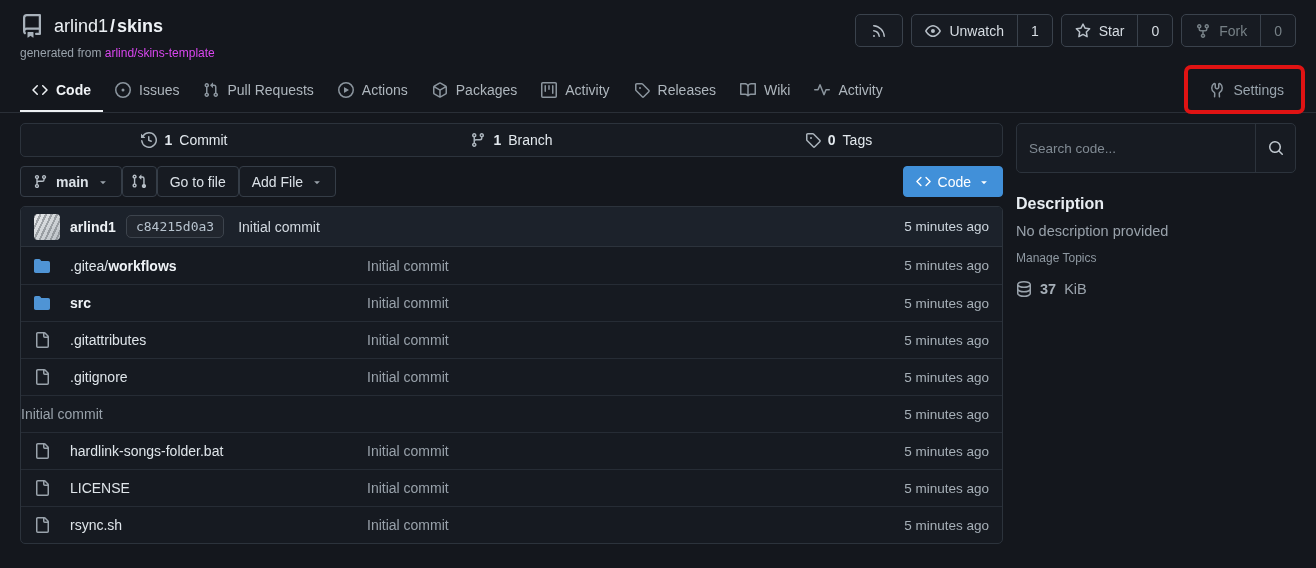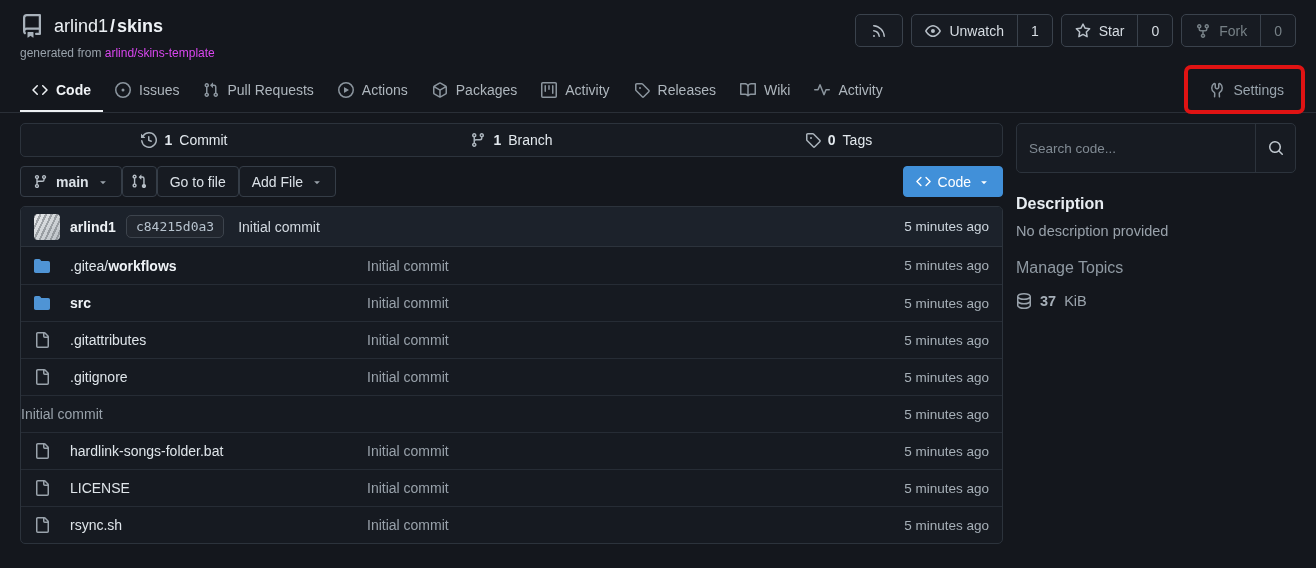--- a/index.html
+++ b/index.html
@@ -116,21 +116,21 @@
     display:flex; align-items:stretch; overflow:hidden;
   }
   .search-box input {
     flex:1; background:transparent; border:none; outline:none; color:#dfe5eb;
     font-family:"Liberation Sans", sans-serif; font-size:13.5px; padding:0 12px;
   }
   .search-box input::placeholder { color:#808a93; }
   .search-btn { width:40px; display:flex; align-items:center; justify-content:center; border-left:1px solid #2c333c; color:#c2cad1; cursor:pointer; }
   .desc-title { margin-top:22px; font-size:16px; font-weight:700; color:#e8edf2; }
   .desc-empty { margin-top:10px; font-size:14.5px; color:#99a2ab; }
-  .manage-topics { margin-top:20px; font-size:16px; color:#8f99a2; cursor:pointer; }
+  .manage-topics { margin-top:12px; font-size:12px; color:#8f99a2; cursor:pointer; }
   .repo-size { margin-top:16px; display:flex; align-items:center; gap:8px; color:#9aa3ac; font-size:14.5px; }
   .repo-size b { color:#a6afb8; }
 </style>
 </head>
 <body>
 
 <div class="top-header">
   <div>
     <div class="repo-head-row">
       <span class="repo-icon">

